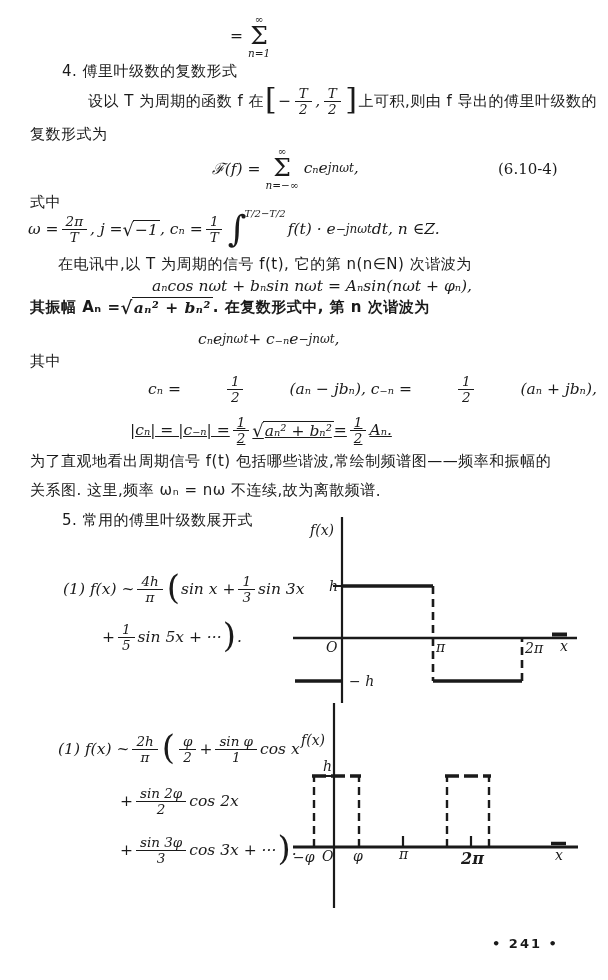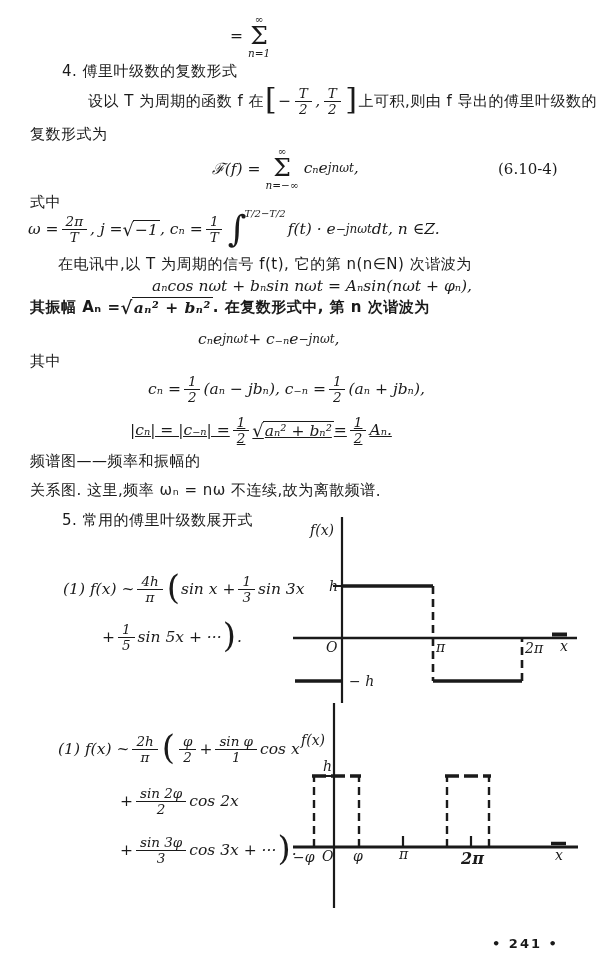--- a/index.html
+++ b/index.html
@@ -126,21 +126,21 @@
   <div class="row math" style="left:198px;top:330px;">
     <span>cₙe</span>
       <span class="sup">jnωt</span>
       <span> + c₋ₙe</span>
       <span class="sup">−jnωt</span>
       <span>,</span>
   </div>
 
   <div class="row cn" style="left:30px;top:352px;">其中</div>
 
-  <div class="row math" style="left:148px;top:368px;height:42px;">
+  <div class="row math" style="left:148px;top:368px;height:42px;gap:43px;">
     <span>cₙ = </span>
     <span class="frac">
       <span class="num">1</span>
       <span class="den">2</span>
     </span>
     <span>(aₙ − jbₙ),   c₋ₙ = </span>
     <span class="frac">
       <span class="num">1</span>
       <span class="den">2</span>
     </span>
@@ -157,20 +157,21 @@
     <span class="ovl">aₙ² + bₙ²</span>
     <span> = </span>
     <span class="frac">
       <span class="num">1</span>
       <span class="den">2</span>
     </span>
     <span> Aₙ.</span>
   </div>
 
   <div class="row cn" style="left:30px;top:452px;">
+    <span>为了直观地看出周期信号 f(t) 包括哪些谐波,常绘制</span>
       <span class="b">频谱图</span>
       <span>——频率和振幅的</span>
   </div>
   <div class="row cn" style="left:30px;top:481px;">
     <span>关系图. 这里,频率 ωₙ = nω 不连续,故为</span>
       <span class="b">离散频谱</span>
       <span>.</span>
   </div>
 
   <div class="row cn b" style="left:62px;top:511px;">5. 常用的傅里叶级数展开式</div>

